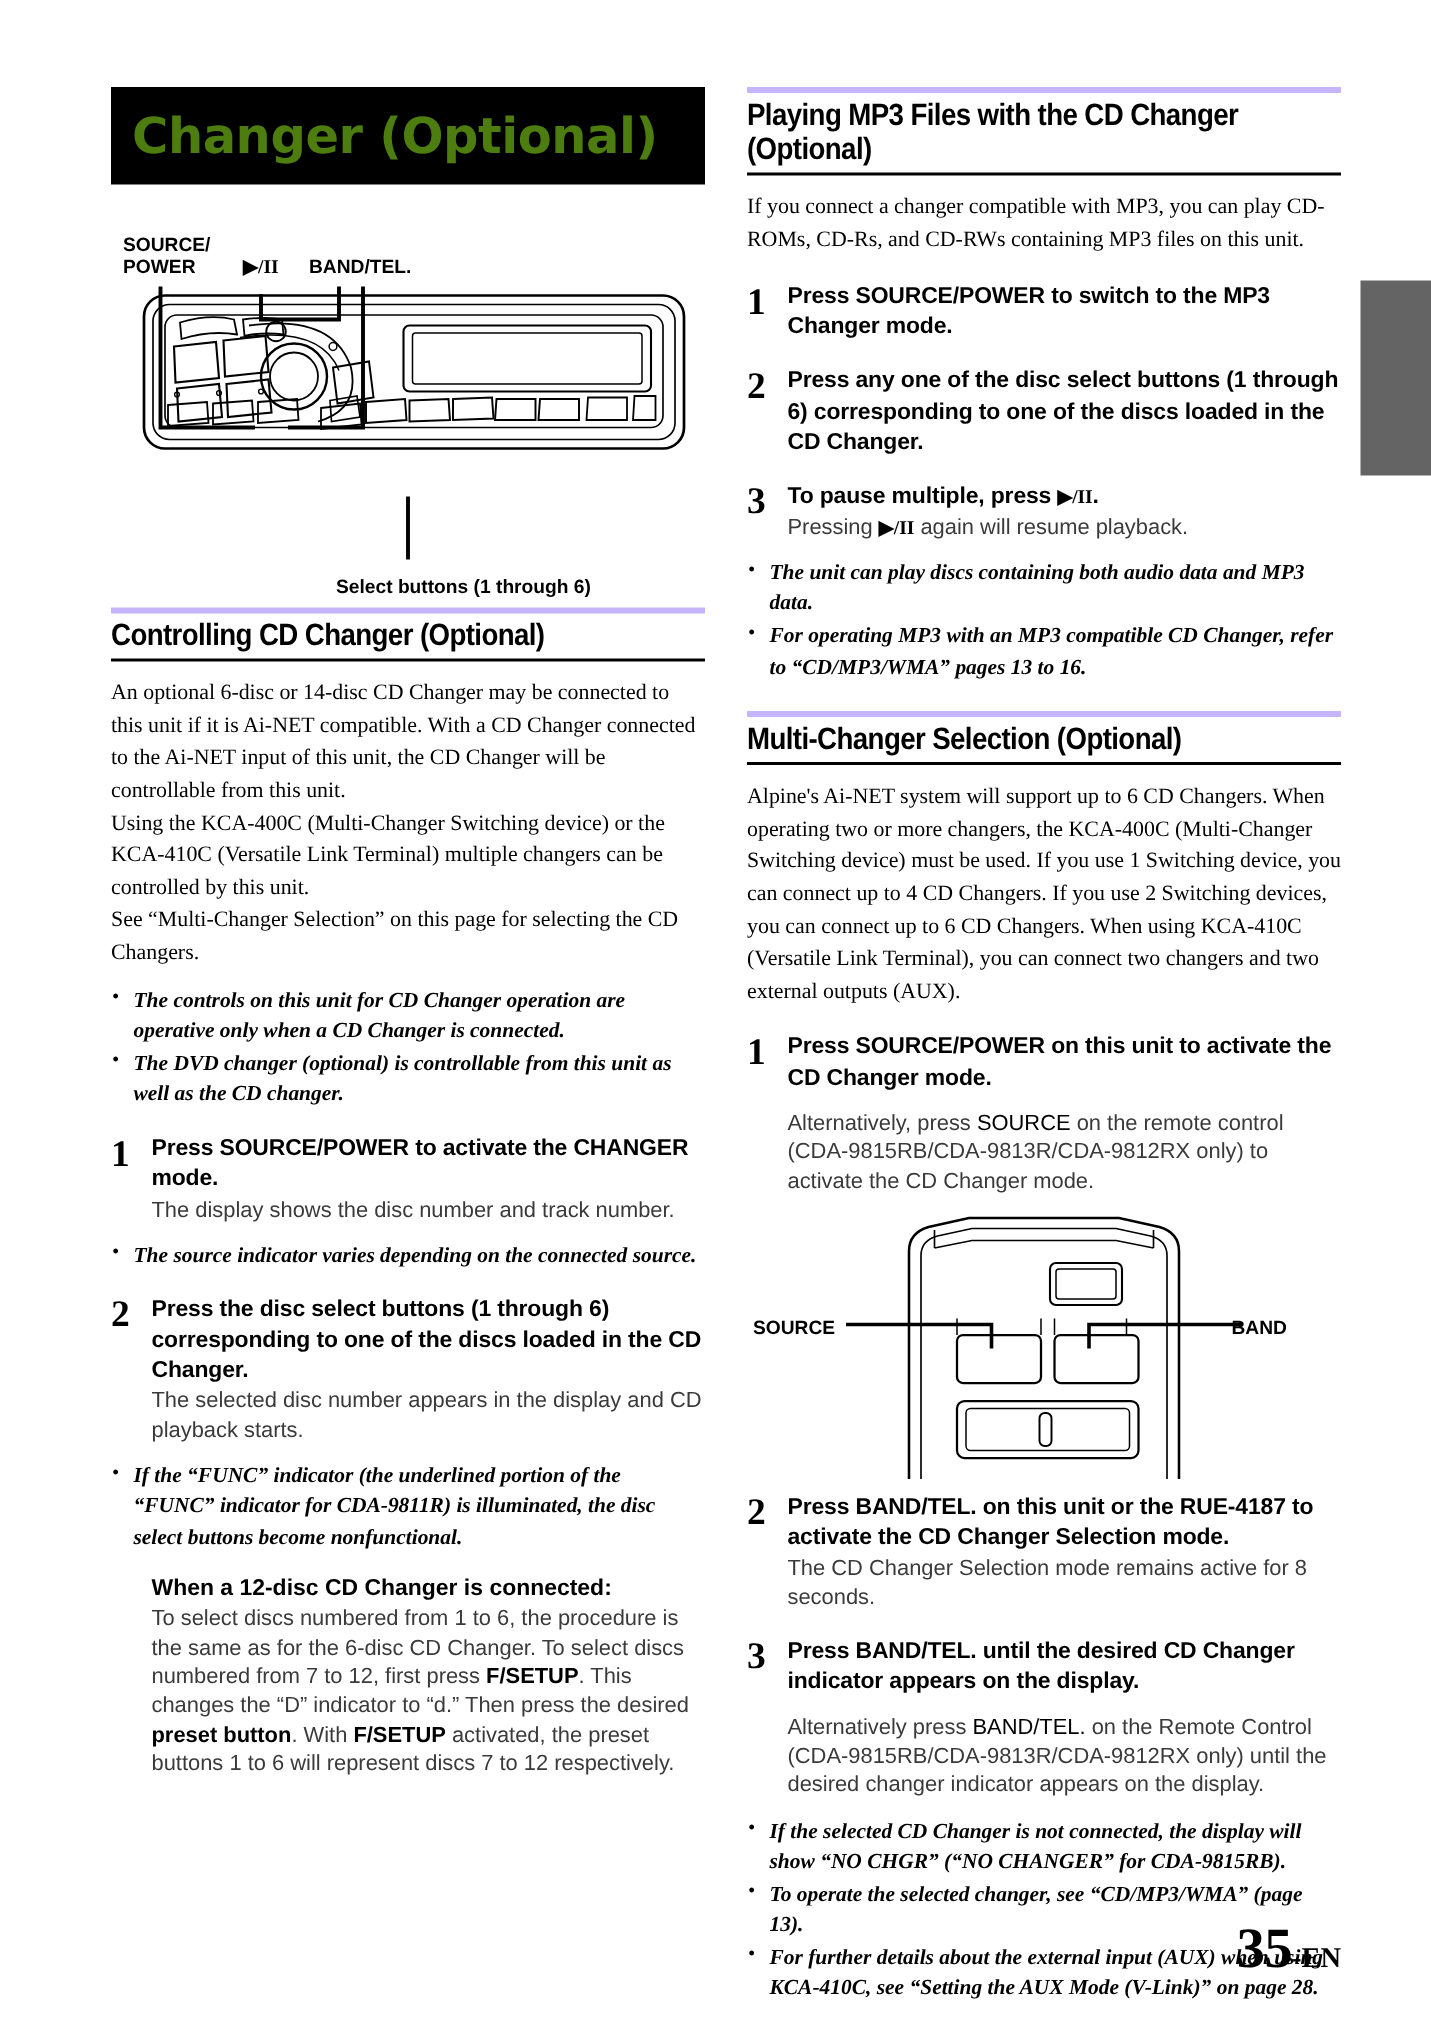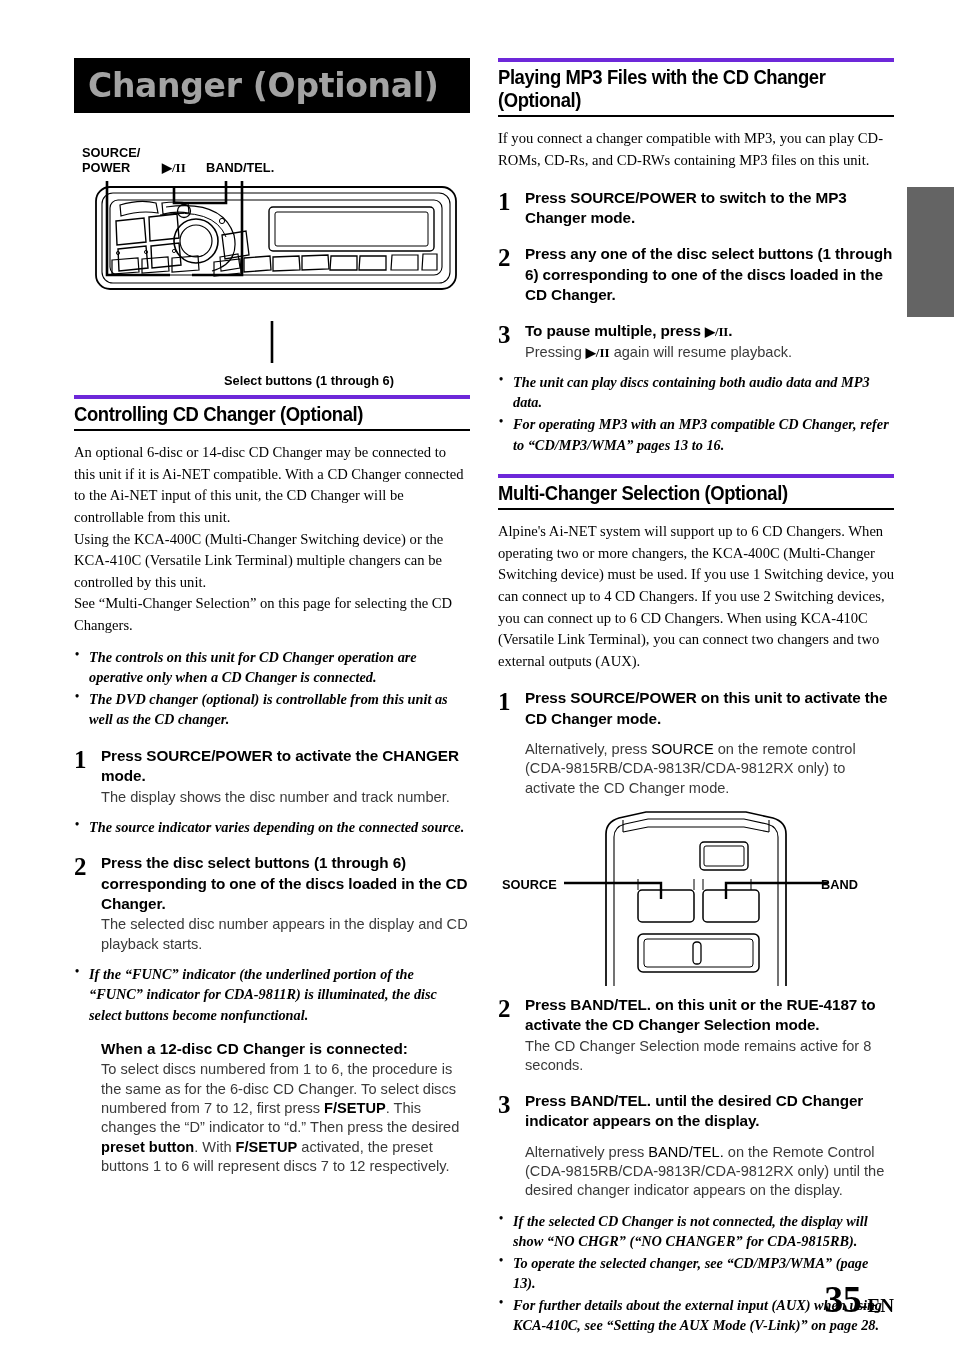--- a/index.html
+++ b/index.html
@@ -31,38 +31,38 @@
     position: absolute;
     top: 58px;
     width: 396px;
   }
   .col-left  { left: 74px; }
   .col-right { left: 498px; }
 
   
   .banner {
     background: #000;
-    color: #a3a3a3;
-    height: 55px;
+    color: #4d7c0f;
+    height: 65px;
     display: flex;
     align-items: center;
     padding: 0 14px;
     margin-bottom: 10px;
   }
   .banner-text {
     font-family: "DejaVu Sans", sans-serif;
     font-weight: bold;
     font-size: 33px;
     letter-spacing: -0.3px;
     line-height: 1;
   }
 
   
   .heading {
-    border-top: 4px solid #6d28d9;
+    border-top: 4px solid #c4b5fd;
     border-bottom: 2px solid #000;
     padding: 3px 0 4px 0;
     margin: 0 0 11px 0;
   }
   .heading-text {
     font-family: "Liberation Sans", sans-serif;
     font-weight: bold;
     font-size: 20.5px;
     line-height: 1.13;
     letter-spacing: -0.45px;

